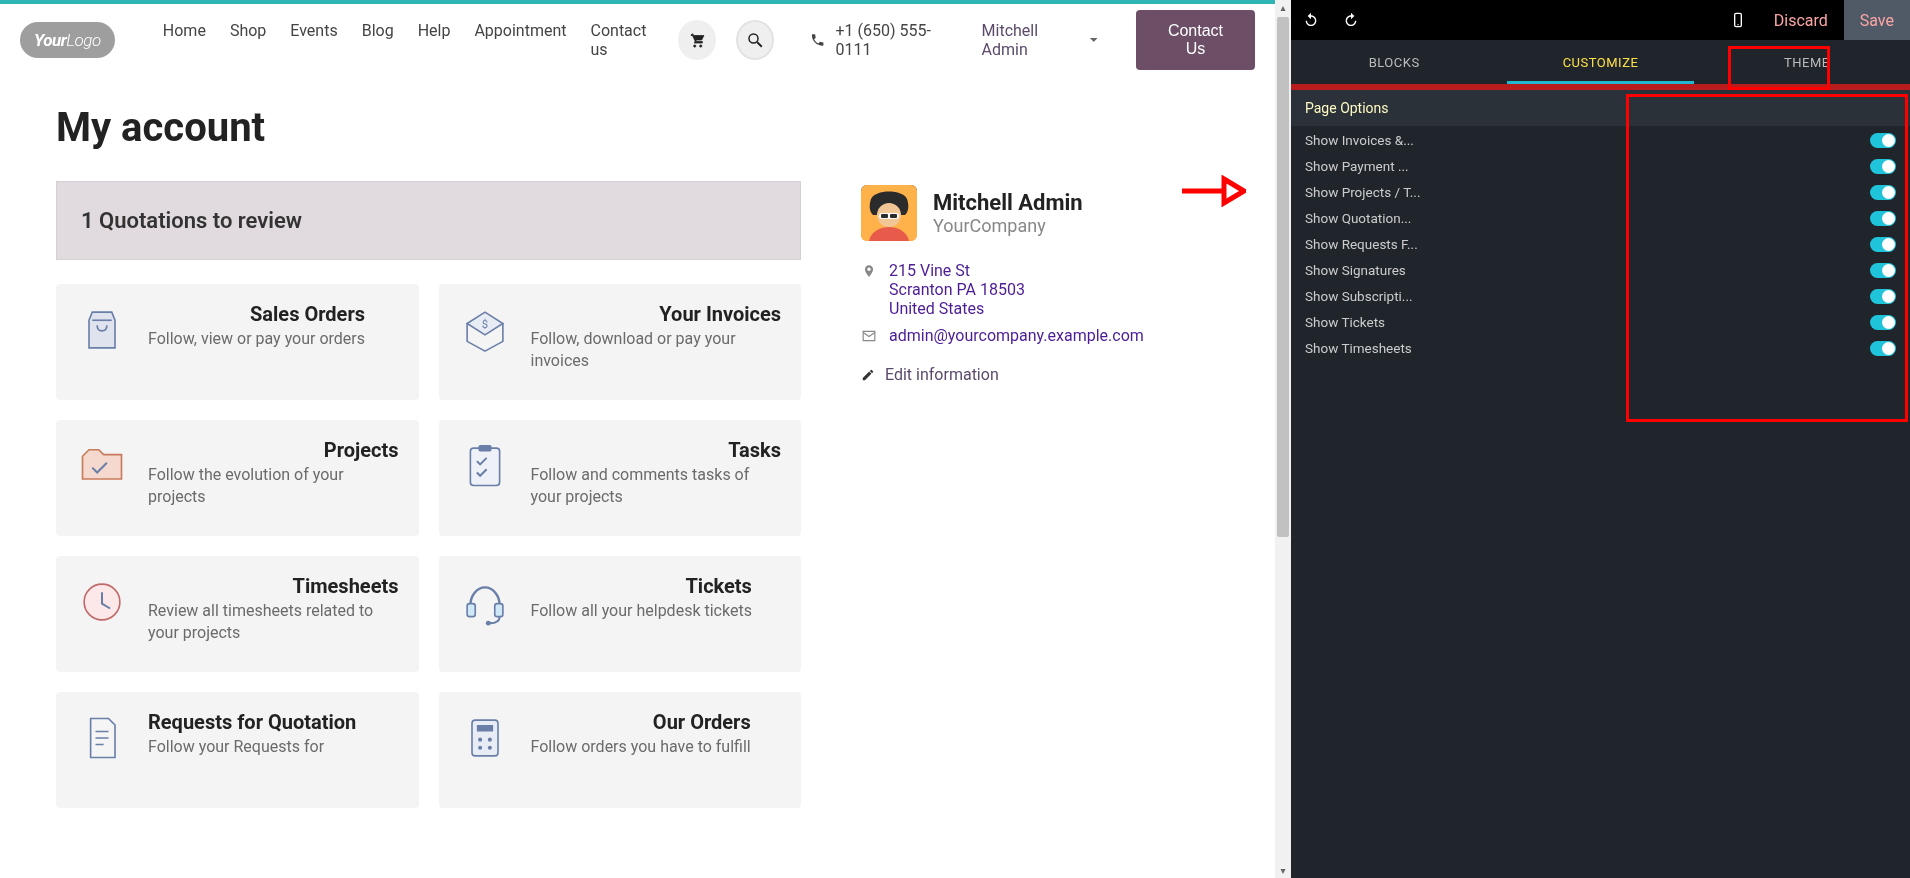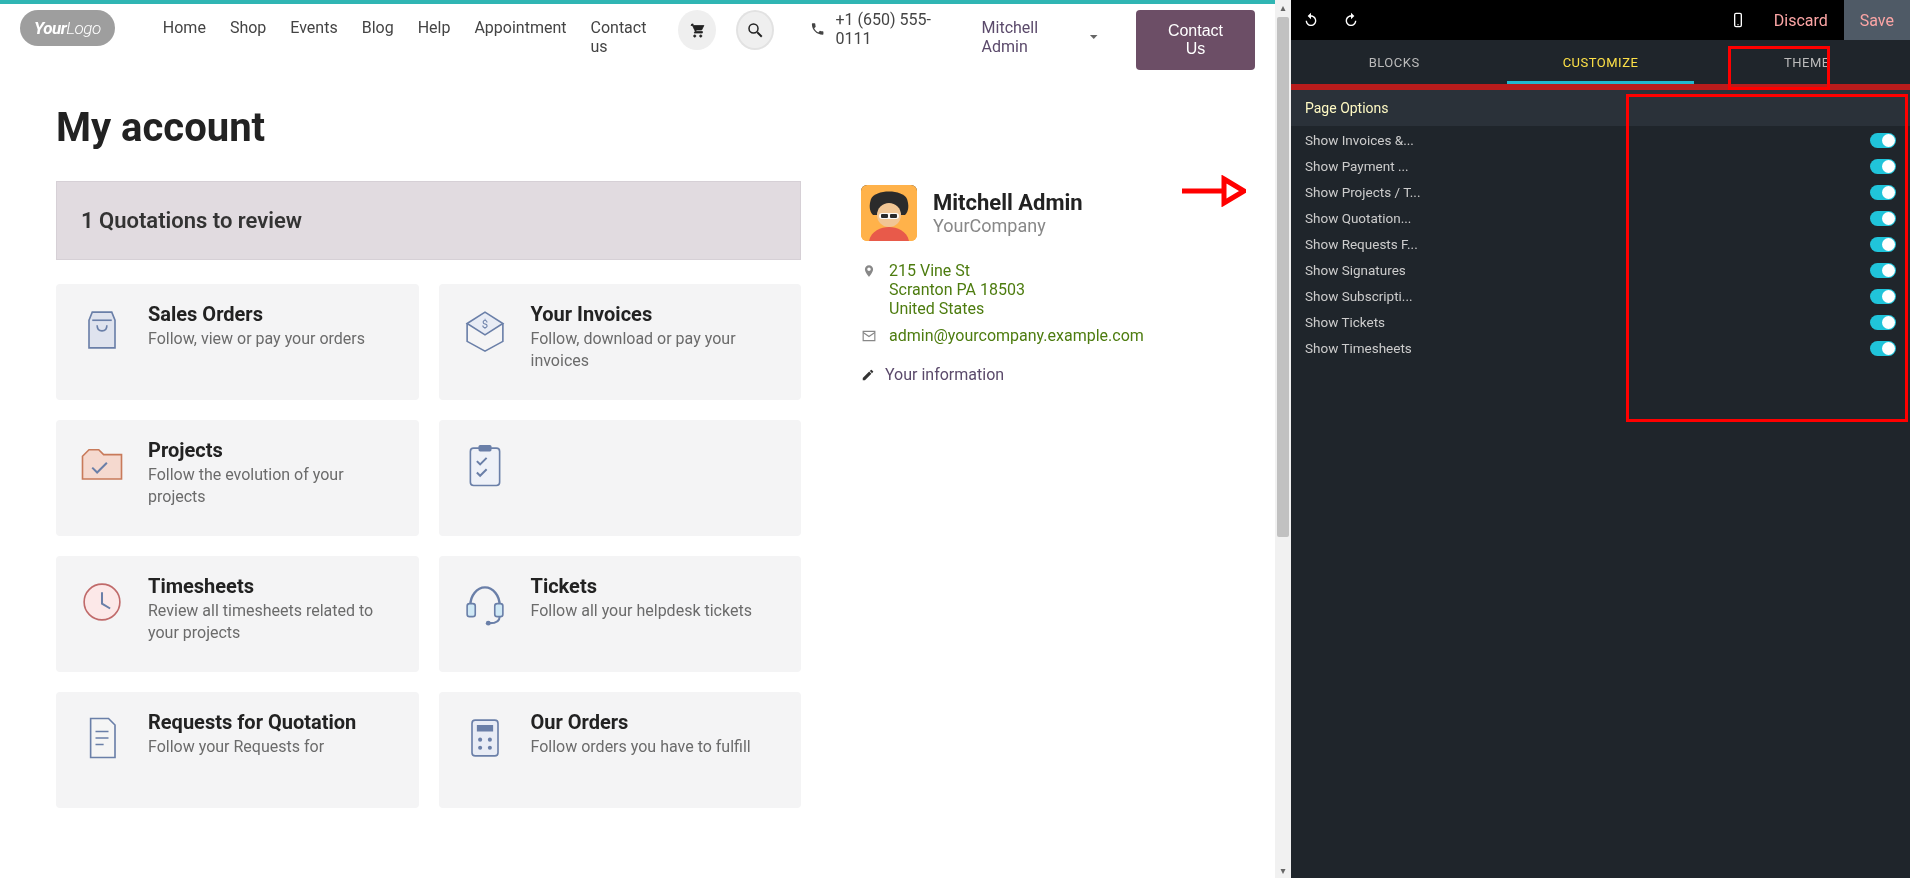--- a/index.html
+++ b/index.html
@@ -2,21 +2,21 @@
 <html><head>
 <meta charset="utf-8">
 <style>
   * { box-sizing: border-box; margin: 0; padding: 0; }
   body { font-family: -apple-system, BlinkMacSystemFont, "Segoe UI", Roboto, sans-serif; background: #fff; overflow: hidden; width: 1910px; height: 878px; position: relative; }
   .layout { display: flex; width: 100%; height: 100%; }
   .main-area { width: 1275px; height: 100%; overflow-y: auto; position: relative; border-top: 4px solid #2fb5b3; }
   .scrollbar { width: 16px; height: 100%; background: #f1f1f1; position: relative; display:flex; flex-direction:column; align-items:center; }
   .scrollbar .arrow { font-size: 10px; color:#666; padding:2px 0; }
   .scrollbar .thumb { width: 12px; background: #c1c1c1; border-radius: 2px; }
-  .header { display: flex; align-items: flex-start; padding: 6px 20px 14px 20px; gap: 12px; }
+  .header { display: flex; align-items: center; padding: 6px 20px 14px 20px; gap: 12px; }
   .logo { width: 100px; height: 36px; background: #9e9e9e; border-radius: 18px; position: relative; display:flex; align-items:center; justify-content:center; }
   .logo span { color: #fff; font-weight: 300; font-style: italic; font-size: 17px; letter-spacing:-0.5px; }
   .logo span b { font-weight:700; font-style:italic; }
   .nav { display: flex; gap: 0; margin-left: 24px; }
   .nav-item { color: #444; font-size: 16px; padding: 8px 12px; cursor: pointer; }
   .circle-btn { width: 40px; height: 40px; border-radius: 50%; background: #efefef; display:flex; align-items:center; justify-content:center; margin-left: 8px; cursor:pointer; }
   .circle-btn.active { box-shadow: 0 0 0 2px rgba(0,0,0,0.05) inset; }
   .circle-btn svg { width: 18px; height: 18px; stroke: #222; fill: #222; }
   .phone-group { display:flex; align-items:center; margin-left: 24px; gap: 10px; color:#444; }
   .phone-group svg { width: 16px; height:16px; fill:#444; }
@@ -26,28 +26,28 @@
   .content { padding: 20px 56px 40px 56px; }
   .page-title { font-size: 40px; font-weight: 700; color: #222; margin-bottom: 30px; }
   .two-col { display:flex; gap: 60px; }
   .left-col { width: 745px; }
   .right-col { flex: 1; padding-top: 4px; }
   .review-banner { background: #e1dbe0; border: 1px solid #d6d0d6; border-radius: 0; padding: 26px 24px; font-size: 22px; font-weight: 600; color:#333; margin-bottom: 24px; }
   .cards-grid { display:grid; grid-template-columns: 1fr 1fr; gap: 20px; }
   .card { background: #f4f4f5; border-radius: 4px; padding: 18px 20px 18px 18px; display:flex; gap: 18px; align-items:flex-start; min-height: 116px; cursor:pointer; }
   .card-icon { width: 56px; height: 56px; flex-shrink:0; display:flex; align-items:center; justify-content:center; }
   .card-icon svg { width: 52px; height: 52px; }
-  .card-title { font-size: 20px; font-weight: 700; color:#222; margin-bottom: 2px; }
+  .card-title { font-size: 20px; font-weight: 700; color:#222; margin-bottom: 2px; text-align: right; }
   .card-desc { font-size: 16px; color: #6b6b6b; line-height: 1.4; }
   .profile { display:flex; gap: 16px; align-items:center; margin-bottom: 20px; }
   .avatar { width: 56px; height:56px; border-radius: 6px; background: linear-gradient(#2c2c2c 0 35%, #f0c89a 35% 65%, #ffb24a 65% 100%); position:relative; overflow:hidden; }
   .avatar svg { width:56px; height:56px; display:block; }
   .profile-name { font-size: 22px; font-weight: 700; color:#222; }
   .profile-company { font-size: 18px; color:#888; }
-  .info-list { display:flex; flex-direction:column; gap: 8px; font-size: 16px; color:#4d7c0f; }
+  .info-list { display:flex; flex-direction:column; gap: 8px; font-size: 16px; color:#4c1d95; }
   .info-list .row { display:flex; gap: 12px; align-items:flex-start; }
   .info-list .row .iconw { width: 16px; display:flex; justify-content:center; padding-top:3px; }
   .info-list svg { width:14px; height:14px; fill:#888; }
   .info-list .addr { display:flex; flex-direction:column; }
   .edit-link { color: #5b4a6b; font-size: 16px; display:flex; align-items:center; gap: 10px; margin-top: 20px; cursor:pointer; }
   .edit-link svg { width:14px; height:14px; fill:#333; }
   .arrow-annot { position:absolute; top: 171px; left: 1180px; }
   .arrow-annot svg { width: 66px; height: 32px; }
 
   
@@ -167,20 +167,24 @@
             </div>
 
             <div class="card">
               <div class="card-icon">
                 <svg viewBox="0 0 64 64">
                     <rect x="14" y="10" width="36" height="46" rx="4" fill="#eef1f8" stroke="#6a7fa8" stroke-width="2"></rect>
                     <rect x="24" y="6" width="16" height="8" rx="2" fill="#6a7fa8"></rect>
                     <path d="M22 26l4 4 8-8M22 40l4 4 8-8" fill="none" stroke="#6a7fa8" stroke-width="2.5"></path>
                   </svg>
               </div>
+              <div>
+                <div class="card-title">Tasks</div>
+                <div class="card-desc">Follow and comments tasks of your projects</div>
+              </div>
             </div>
 
             <div class="card">
               <div class="card-icon">
                 <svg viewBox="0 0 64 64">
                     <circle cx="32" cy="32" r="22" fill="#fce8e8" stroke="#c06a6a" stroke-width="2"></circle>
                     <path d="M32 20v14l10 6" fill="none" stroke="#6a7fa8" stroke-width="2.5"></path>
                   </svg>
               </div>
               <div>
@@ -276,21 +280,21 @@
                     <path d="M2 6l10 7 10-7" fill="none" stroke="#888" stroke-width="2"></path>
                   </svg>
                 </div>
               <span>admin@yourcompany.example.com</span>
             </div>
           </div>
           <a class="edit-link">
             <svg viewBox="0 0 24 24">
                 <path d="M3 17.25V21h3.75L17.81 9.94l-3.75-3.75L3 17.25zM20.71 7.04a1 1 0 000-1.41l-2.34-2.34a1 1 0 00-1.41 0l-1.83 1.83 3.75 3.75 1.83-1.83z"></path>
               </svg>
-            <span>Your information</span>
+            <span>Edit information</span>
           </a>
         </div>
       </div>
     </div>
 
     <div class="arrow-annot">
       <svg viewBox="0 0 66 32">
           <line x1="2" y1="16" x2="46" y2="16" stroke="#ff0000" stroke-width="5"></line>
           <path d="M44 4 L64 16 L44 28 z" fill="none" stroke="#ff0000" stroke-width="5"></path>
         </svg>

